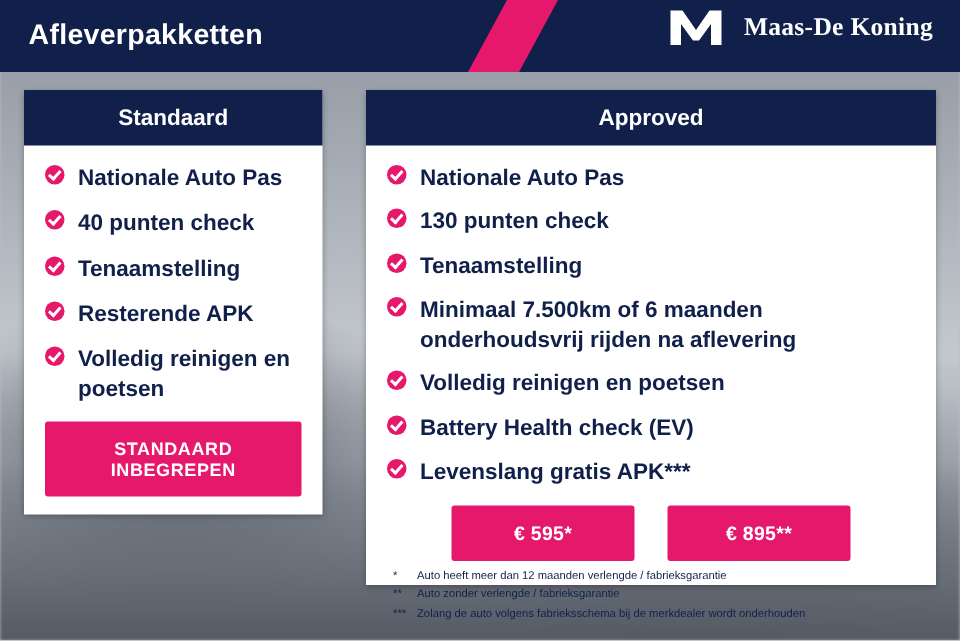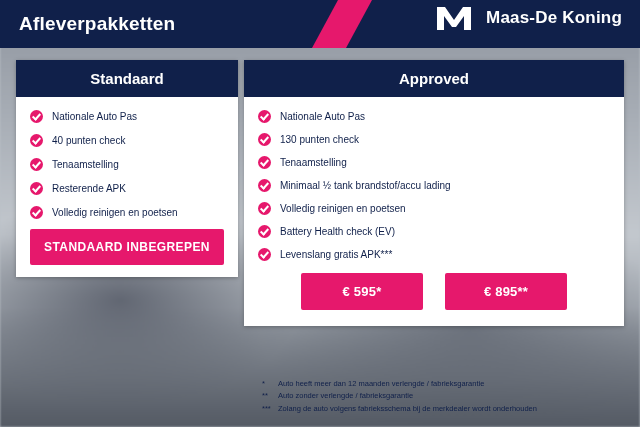--- a/index.html
+++ b/index.html
@@ -40,20 +40,21 @@
     font-size: 19px;
     font-weight: bold;
     letter-spacing: 0.2px;
     padding-left: 19px;
   }
   #header-right {
     position: absolute; top: 0; right: 0; height: 36px;
     display: flex; align-items: center;
     padding-right: 18px; padding-left: 46px;
     background: #10204a;
+    font-family: Liberation Serif, serif;
   }
   
   #header-wedge {
     position: absolute; top: 0; right: 268px; width: 60px; height: 48px;
     background: #e6186c;
     clip-path: polygon(26px 0, 60px 0, 34px 48px, 0 48px);
   }
   #brand-logo {
     width: 40px; height: 30px;
     margin-right: 12px;
@@ -72,30 +73,30 @@
   .card-head {
     background: #10204a;
     color: #ffffff;
     font-size: 15px;
     font-weight: bold;
     text-align: center;
     padding: 10px 6px;
   }
   .card-body { padding: 12px 14px 12px 14px; }
 
-  #card-standaard { left: 16px; top: 60px; width: 222px; }
+  #card-standaard { left: 16px; top: 60px; width: 199px; }
   #card-approved  { left: 244px; top: 60px; width: 380px; }
 
   ul.feature-list { list-style: none; }
   ul.feature-list li {
     display: flex;
-    align-items: flex-end;
+    align-items: flex-start;
     margin-bottom: 10px;
-    font-size: 10px;
-    font-weight: normal;
+    font-size: 15px;
+    font-weight: bold;
     color: #10204a;
     line-height: 1.35;
   }
   #card-approved ul.feature-list li { margin-bottom: 9px; }
   .check {
     flex: 0 0 auto;
     width: 13px; height: 13px;
     border-radius: 50%;
     background: #e6186c;
     margin-right: 9px;
@@ -214,21 +215,21 @@
         <li>
           <span class="check"></span>
           <span class="feat-text">130 punten check</span>
         </li>
         <li>
           <span class="check"></span>
           <span class="feat-text">Tenaamstelling</span>
         </li>
         <li>
           <span class="check"></span>
-          <span class="feat-text">Minimaal ½ tank brandstof/accu lading</span>
+          <span class="feat-text">Minimaal 7.500km of 6 maanden onderhoudsvrij rijden na aflevering</span>
         </li>
         <li>
           <span class="check"></span>
           <span class="feat-text">Volledig reinigen en poetsen</span>
         </li>
         <li>
           <span class="check"></span>
           <span class="feat-text">Battery Health check (EV)</span>
         </li>
         <li>

